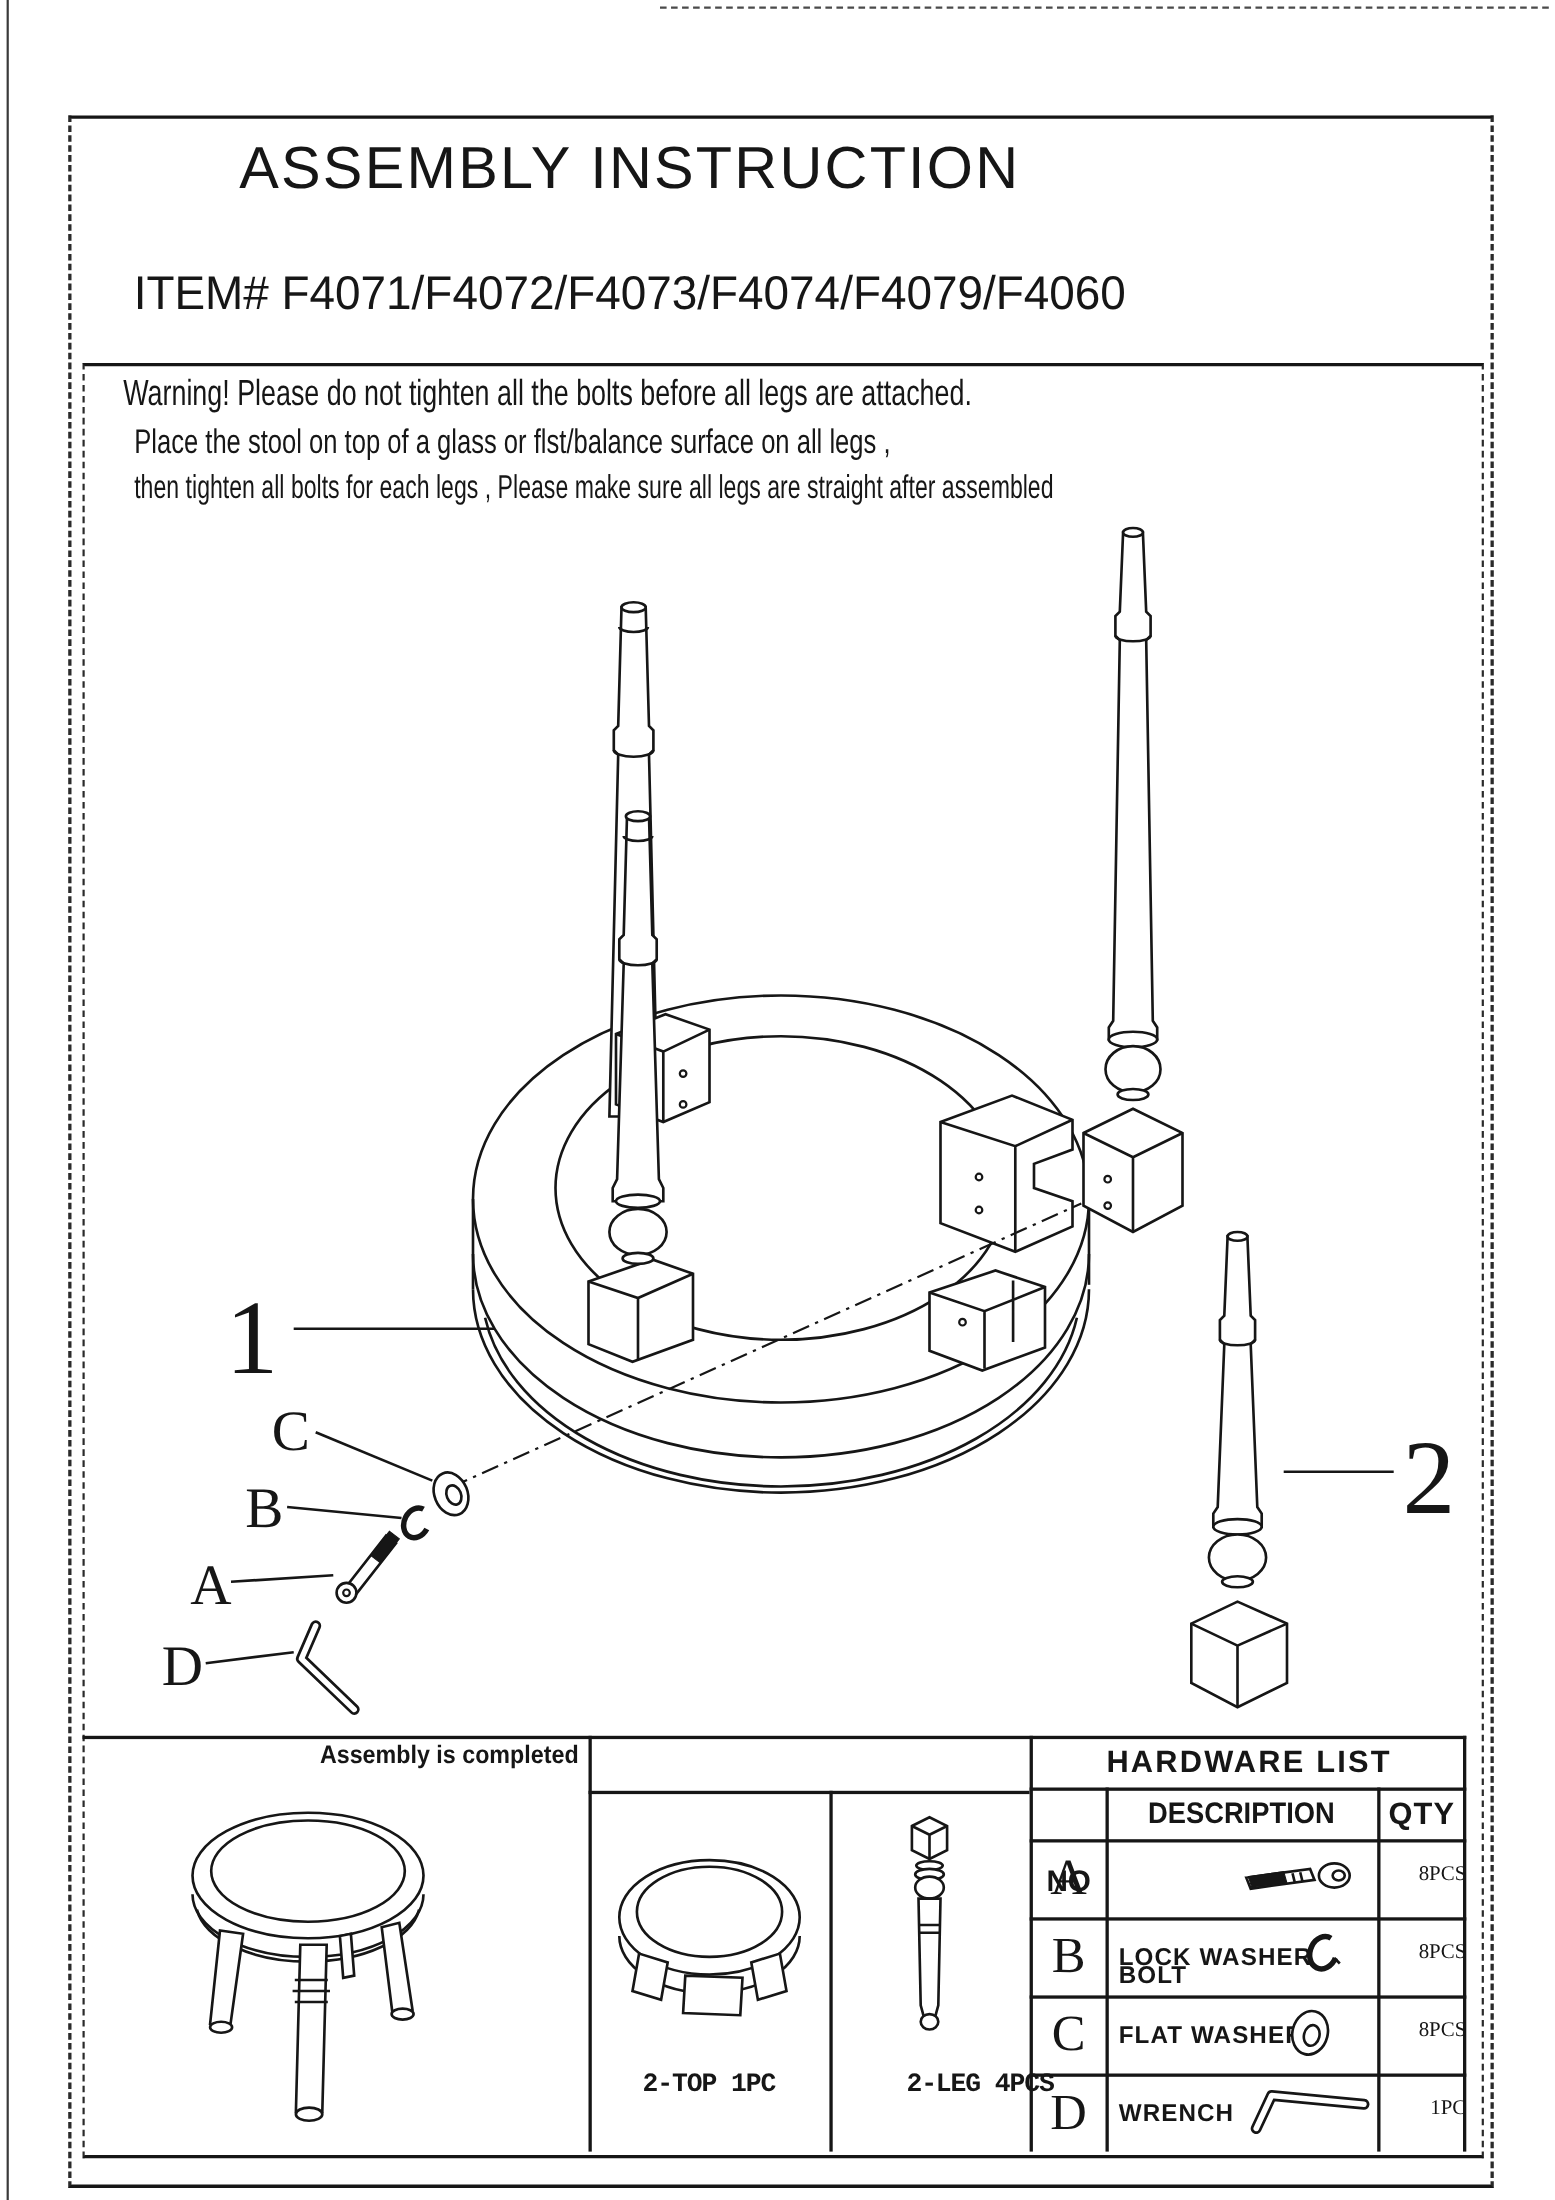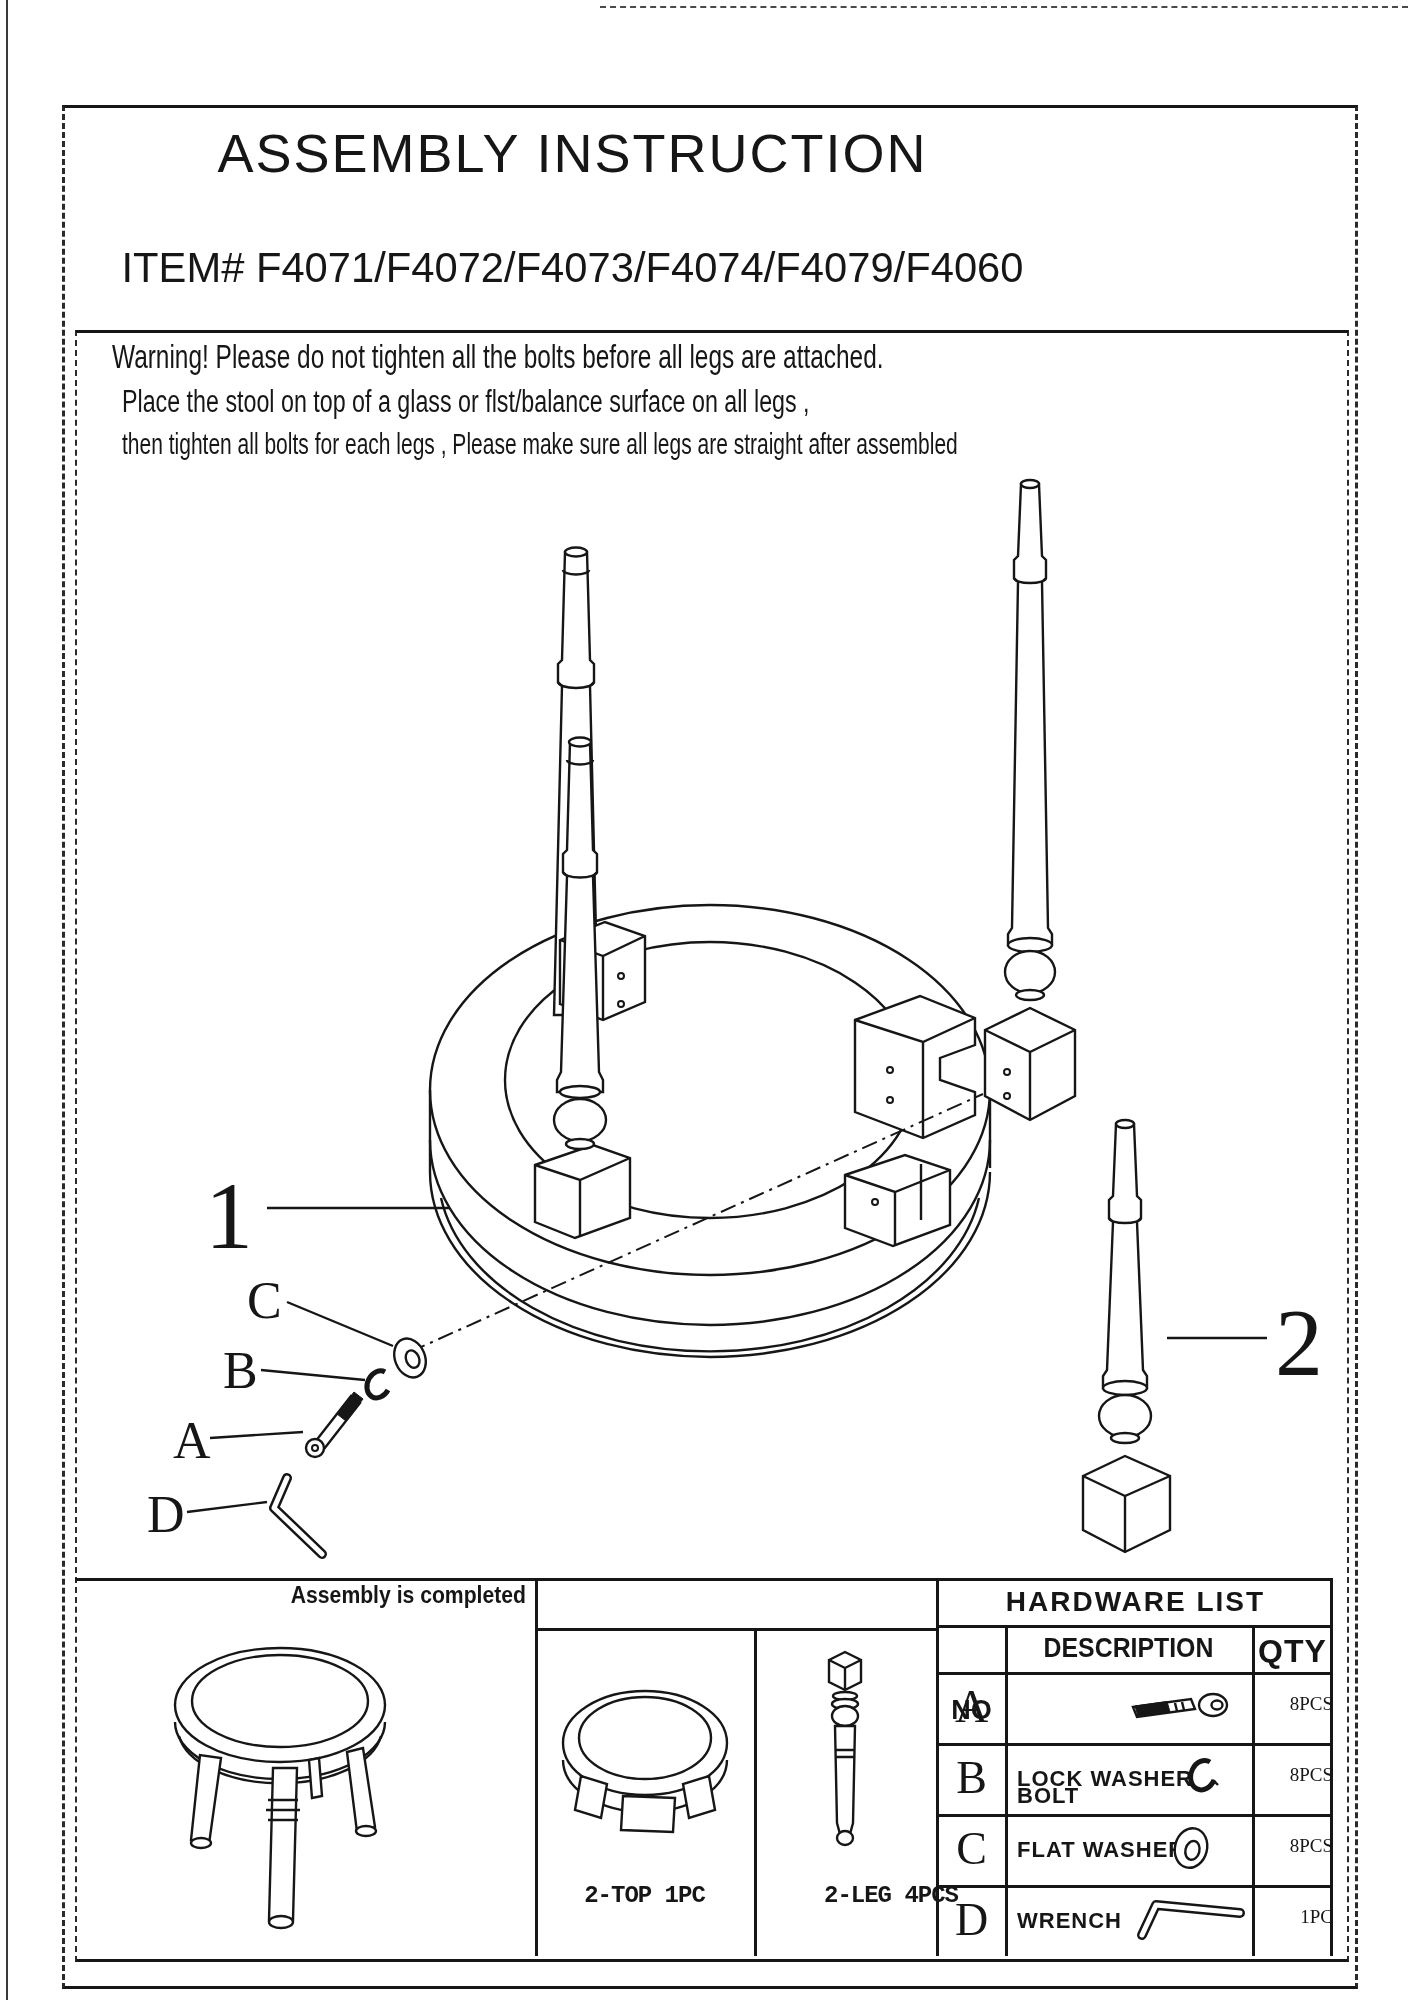--- a/index.html
+++ b/index.html
@@ -36,21 +36,21 @@
   .callout-sm{font-family:"Liberation Serif",serif;font-size:52px;fill:#161616;}
   
   .tline{background:#161616;}
   #ftable{left:75px;top:1578px;width:1258px;height:378px;border-top:3px solid #161616;border-right:3px solid #161616;box-sizing:border-box;}
   .hdr{font-weight:700;text-align:center;}
   #assembly-note{left:240px;top:1582px;width:286px;font-size:23px;font-weight:700;text-align:right;transform:scaleX(.92);transform-origin:100% 0;}
   #partlist-title{left:537px;top:1587px;width:399px;font-size:31px;letter-spacing:4px;}
   #hardware-title{left:938px;top:1586px;width:395px;font-size:28px;letter-spacing:2px;}
   #col-no{left:938px;top:1695px;width:67px;font-size:27px;}
   #col-desc{left:1005px;top:1633px;width:247px;font-size:27px;transform:scaleX(.92);transform-origin:50% 0;}
-  #col-qty{left:1252px;top:1633px;width:81px;font-size:32px;letter-spacing:1px;}
+  #col-qty{left:1252px;top:1633px;width:81px;font-size:28px;letter-spacing:1px;}
   .row-letter{left:938px;width:67px;text-align:center;font-family:"Liberation Serif",serif;font-size:46px;}
   .row-desc{left:1017px;font-size:22px;font-weight:700;letter-spacing:1px;}
   .row-qty{left:1252px;width:81px;text-align:right;font-family:"Liberation Serif",serif;font-size:19px;}
   .part-caption{font-family:"Liberation Mono",monospace;font-size:24px;font-weight:700;text-align:center;letter-spacing:-1px;}
   #cap-top{left:535px;top:1882px;width:219px;}
   #cap-leg{left:778px;top:1882px;width:164px;padding-left:31px;}
 </style>
 </head>
 <body>
 

